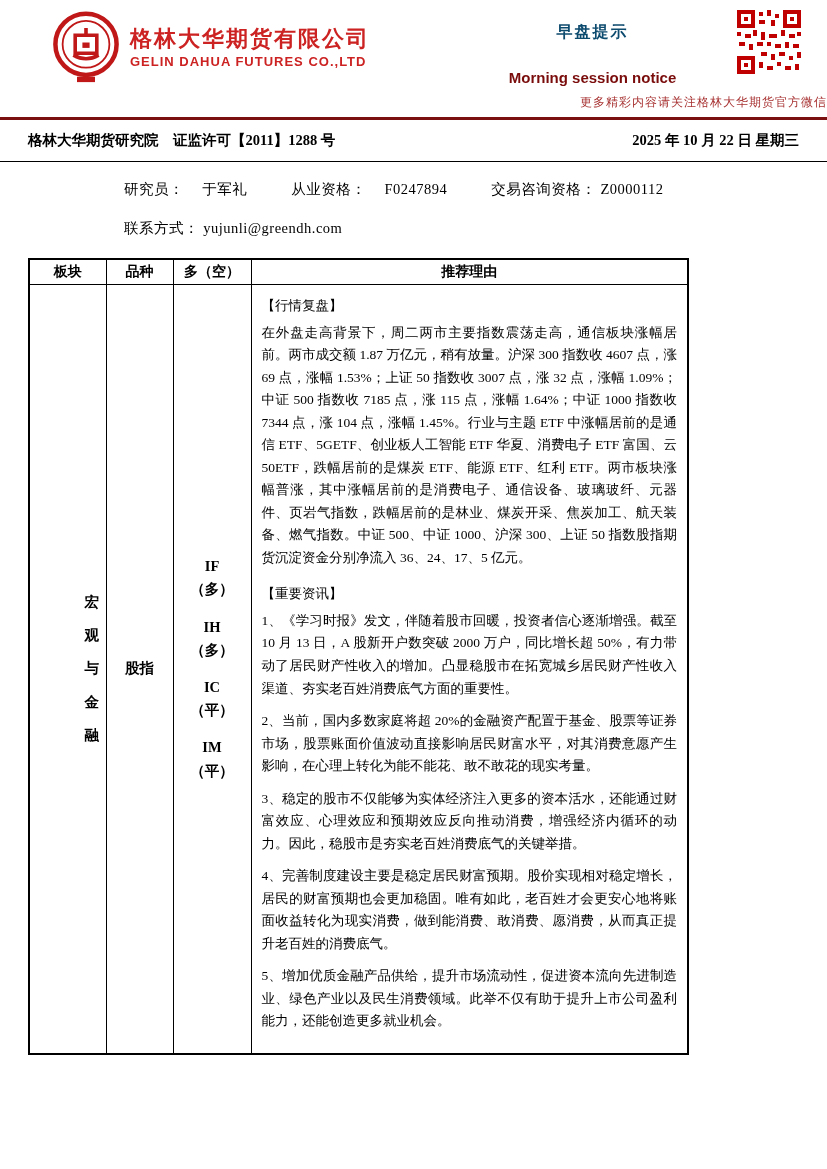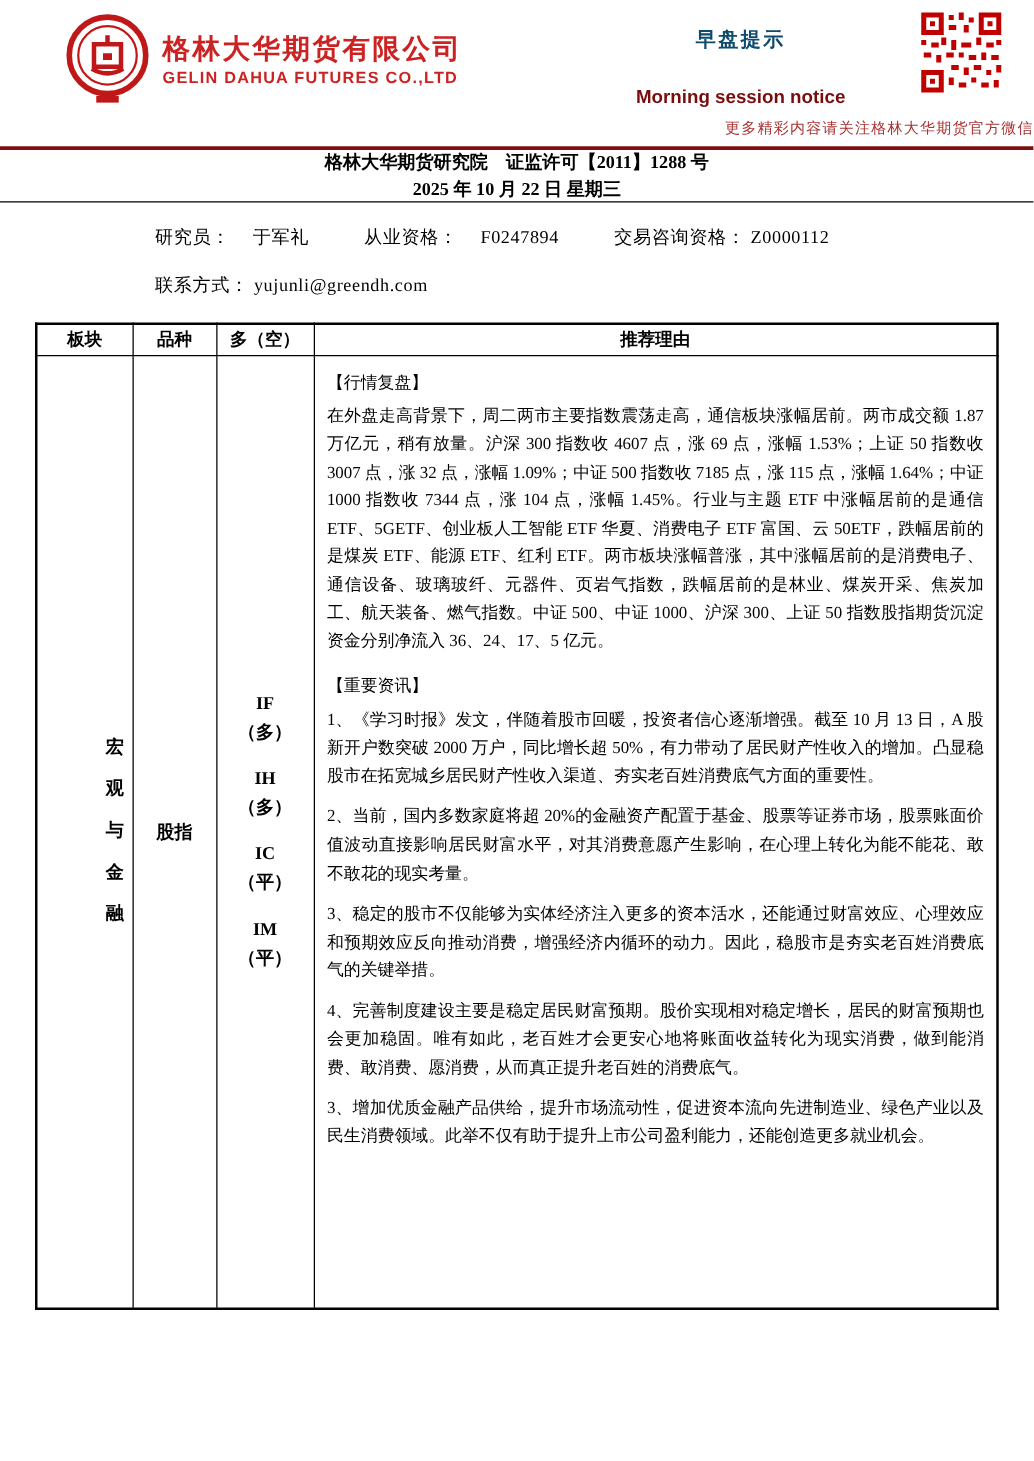--- a/index.html
+++ b/index.html
@@ -45,35 +45,35 @@
   .red-rule {
     border: none; border-top: 3px solid #7a1010;
     margin: 6px 0 0 0; width: 827px;
   }
 
   
   .subheader {
     display: flex; justify-content: space-between; align-items: center;
     padding: 0 28px; height: 42px;
     border-bottom: 1.5px solid #000;
-    font-weight: bold; font-size: 14.5px; flex-direction: column;
+    font-weight: bold; font-size: 14.5px;
   }
 
   
   .researcher { padding: 18px 0 0 124px; font-size: 14.5px; }
   .researcher-line { margin-bottom: 20px; letter-spacing: 0.5px; }
   .researcher-line span { display: inline-block; }
   .gap-s { margin-right: 14px; }
   .gap-m { margin-right: 40px; }
 
   
   table.recommend {
     border-collapse: collapse;
     margin: 14px 28px 0 28px;
-    width: 771px;
+    width: 661px;
     table-layout: fixed;
   }
   table.recommend, table.recommend th, table.recommend td {
     border: 1px solid #000;
   }
   table.recommend { border: 2px solid #000; }
   table.recommend thead th { border-bottom: 1.5px solid #000; }
   th.col-sector   { width: 77px; }
   th.col-variety  { width: 67px; }
   th.col-position { width: 78px; }
@@ -233,19 +233,19 @@
           </div>
         </td>
         <td class="cell-reason">
             <div class="reason-heading">【行情复盘】</div>
             <div class="reason-para">在外盘走高背景下，周二两市主要指数震荡走高，通信板块涨幅居前。两市成交额 1.87 万亿元，稍有放量。沪深 300 指数收 4607 点，涨 69 点，涨幅 1.53%；上证 50 指数收 3007 点，涨 32 点，涨幅 1.09%；中证 500 指数收 7185 点，涨 115 点，涨幅 1.64%；中证 1000 指数收 7344 点，涨 104 点，涨幅 1.45%。行业与主题 ETF 中涨幅居前的是通信 ETF、5GETF、创业板人工智能 ETF 华夏、消费电子 ETF 富国、云 50ETF，跌幅居前的是煤炭 ETF、能源 ETF、红利 ETF。两市板块涨幅普涨，其中涨幅居前的是消费电子、通信设备、玻璃玻纤、元器件、页岩气指数，跌幅居前的是林业、煤炭开采、焦炭加工、航天装备、燃气指数。中证 500、中证 1000、沪深 300、上证 50 指数股指期货沉淀资金分别净流入 36、24、17、5 亿元。</div>
             <div class="reason-heading">【重要资讯】</div>
             <div class="reason-para">1、《学习时报》发文，伴随着股市回暖，投资者信心逐渐增强。截至 10 月 13 日，A 股新开户数突破 2000 万户，同比增长超 50%，有力带动了居民财产性收入的增加。凸显稳股市在拓宽城乡居民财产性收入渠道、夯实老百姓消费底气方面的重要性。</div>
             <div class="reason-para">2、当前，国内多数家庭将超 20%的金融资产配置于基金、股票等证券市场，股票账面价值波动直接影响居民财富水平，对其消费意愿产生影响，在心理上转化为能不能花、敢不敢花的现实考量。</div>
             <div class="reason-para">3、稳定的股市不仅能够为实体经济注入更多的资本活水，还能通过财富效应、心理效应和预期效应反向推动消费，增强经济内循环的动力。因此，稳股市是夯实老百姓消费底气的关键举措。</div>
             <div class="reason-para">4、完善制度建设主要是稳定居民财富预期。股价实现相对稳定增长，居民的财富预期也会更加稳固。唯有如此，老百姓才会更安心地将账面收益转化为现实消费，做到能消费、敢消费、愿消费，从而真正提升老百姓的消费底气。</div>
-            <div class="reason-para">3、增加优质金融产品供给，提升市场流动性，促进资本流向先进制造业、绿色产业以及民生消费领域。此举不仅有助于提升上市公司盈利能力，还能创造更多就业机会。</div>
+            <div class="reason-para">5、增加优质金融产品供给，提升市场流动性，促进资本流向先进制造业、绿色产业以及民生消费领域。此举不仅有助于提升上市公司盈利能力，还能创造更多就业机会。</div>
           </td>
       </tr>
     </tbody>
   </table>
 
 </div>
 
 </body></html>

